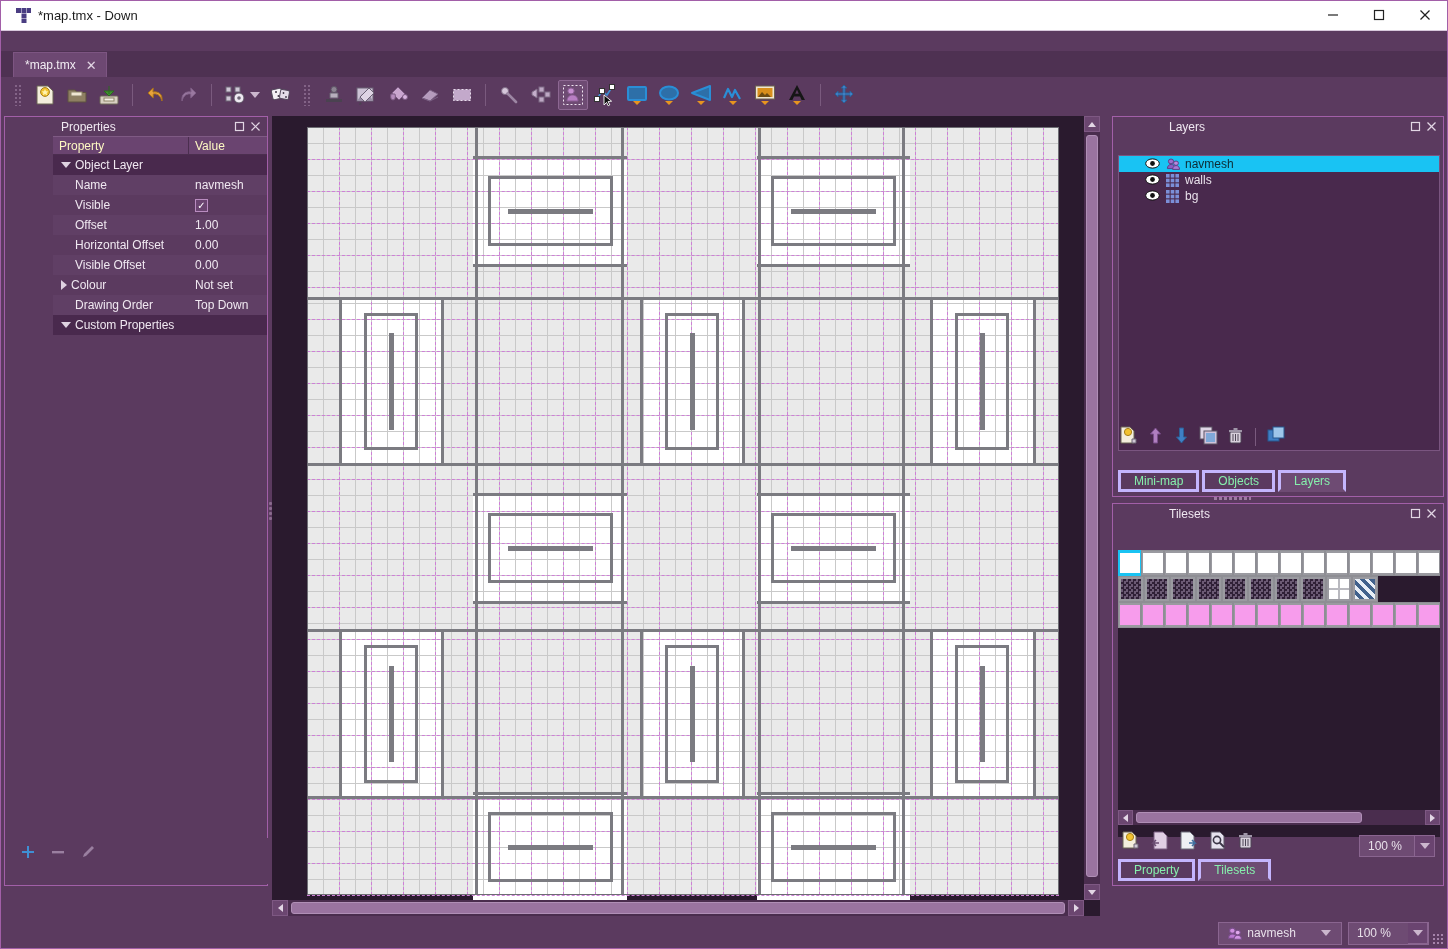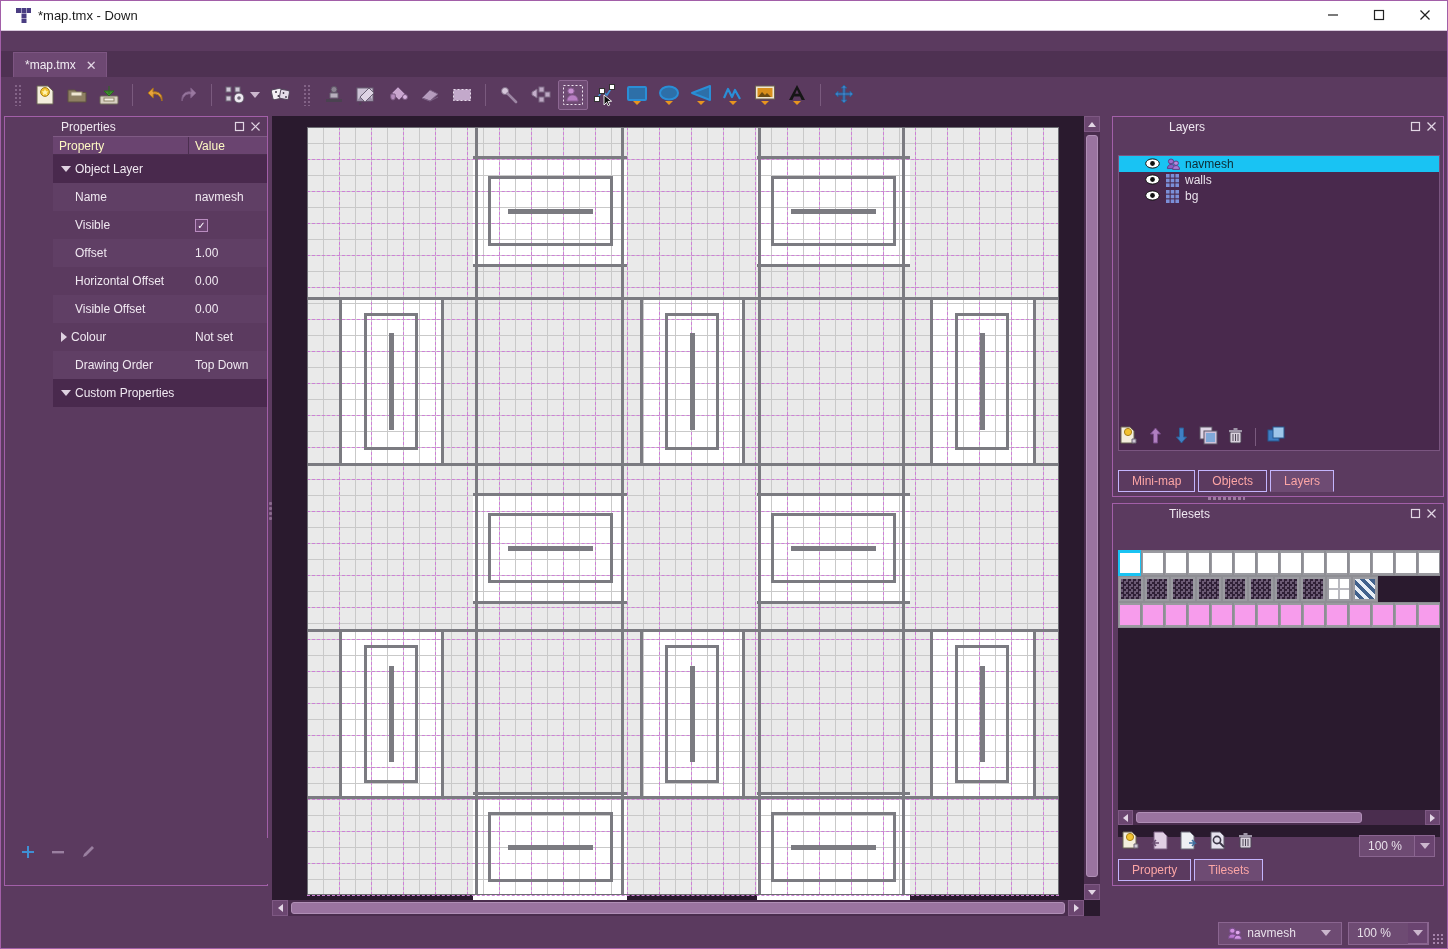--- a/index.html
+++ b/index.html
@@ -69,21 +69,21 @@
     font-size: 12px; color: #f0e8f1; }
   .dock-title .sp { flex: 1; }
   .dock-btn { width: 16px; height: 16px; display: flex; align-items: center; justify-content: center; }
 
   #props { left: 4px; top: 116px; width: 264px; height: 770px; }
   .prop-head { display: flex; height: 19px; background: #6a4470;
     border-top: 1px solid #7f5a84; border-bottom: 1px solid #4b2e4f; font-size: 12px; }
   .prop-head div { padding: 2px 0 0 6px; color: #fef9c3; }
   .ph-name { width: 136px; border-right: 1px solid #4b2e4f; }
   .ph-val { flex: 1; }
-  .prow { display: flex; height: 28px; font-size: 12px; align-items: center; }
+  .prow { display: flex; height: 20px; font-size: 12px; align-items: center; }
   .prow.group { background: #49294d; }
   .prow.alt { background: #603f65; }
   .prow.plain { background: #5b3a5f; }
   .pcell-n { width: 136px; display: flex; align-items: center; gap: 4px; padding-left: 6px; color: #f0e8f1; }
   .pcell-n.indent { padding-left: 22px; }
   .pcell-v { flex: 1; padding-left: 6px; color: #f0e8f1; }
   .tri { width: 0; height: 0; margin-left: 2px; }
   .tri.down { border-left: 5px solid transparent; border-right: 5px solid transparent; border-top: 6px solid #dfd2e1; }
   .tri.right { border-top: 5px solid transparent; border-bottom: 5px solid transparent; border-left: 6px solid #dfd2e1; }
   .chk { width: 13px; height: 13px; border: 1px solid #b98cc0; background: #6a4470;
@@ -136,22 +136,22 @@
     background: #c79ccd; border: 1px solid #e0c6e4; border-radius: 2px; }
   .layerlist { position: absolute; left: 5px; top: 38px; width: 322px; height: 296px;
     background: #49294d; border: 1px solid #7a5580; }
   .layer-row { height: 16px; display: flex; align-items: center; gap: 6px; padding-left: 26px; font-size: 12px; }
   .layer-row.sel { background: #19c3f3; color: #0d2b33; }
   .eye { width: 15px; height: 12px; }
   .ico { width: 13px; height: 13px; }
   .layers-toolbar { position: absolute; left: 6px; bottom: 48px; display: flex; align-items: center; gap: 9px; }
   .ltsep { width: 1px; height: 18px; background: #7a5a7e; margin: 0 2px; }
   .tabstrip { position: absolute; left: 5px; bottom: 4px; display: flex; align-items: flex-end; gap: 3px; }
-  .dtab { height: 22px; padding: 0 13px; font-size: 12px; color: #fca5a5;
-    background: #5b3a5f; border: 1px solid #c4b5fd; display: flex; align-items: center; }
+  .dtab { height: 22px; padding: 0 13px; font-size: 12px; color: #86efac;
+    background: #5b3a5f; border: 3px solid #c4b5fd; display: flex; align-items: center; }
   .dtab.active { background: #6e4b73; border-bottom-color: #6e4b73; }
   .dockgrip { position: absolute; left: 50%; transform: translateX(-50%); bottom: -9px;
     width: 38px; height: 5px;
     background-image: radial-gradient(#9c7ba1 42%, transparent 43%); background-size: 5px 5px; }
 
   
   #tilesets { left: 1112px; top: 503px; width: 332px; height: 383px; }
   .ts-tabrow { position: absolute; left: 5px; top: 22px; width: 322px; height: 24px;
     background: #4e3152; display: flex; align-items: center; }
   .ts-tab { height: 23px; padding: 0 16px; background: #6d4872; border: 1px solid #7d5582;

